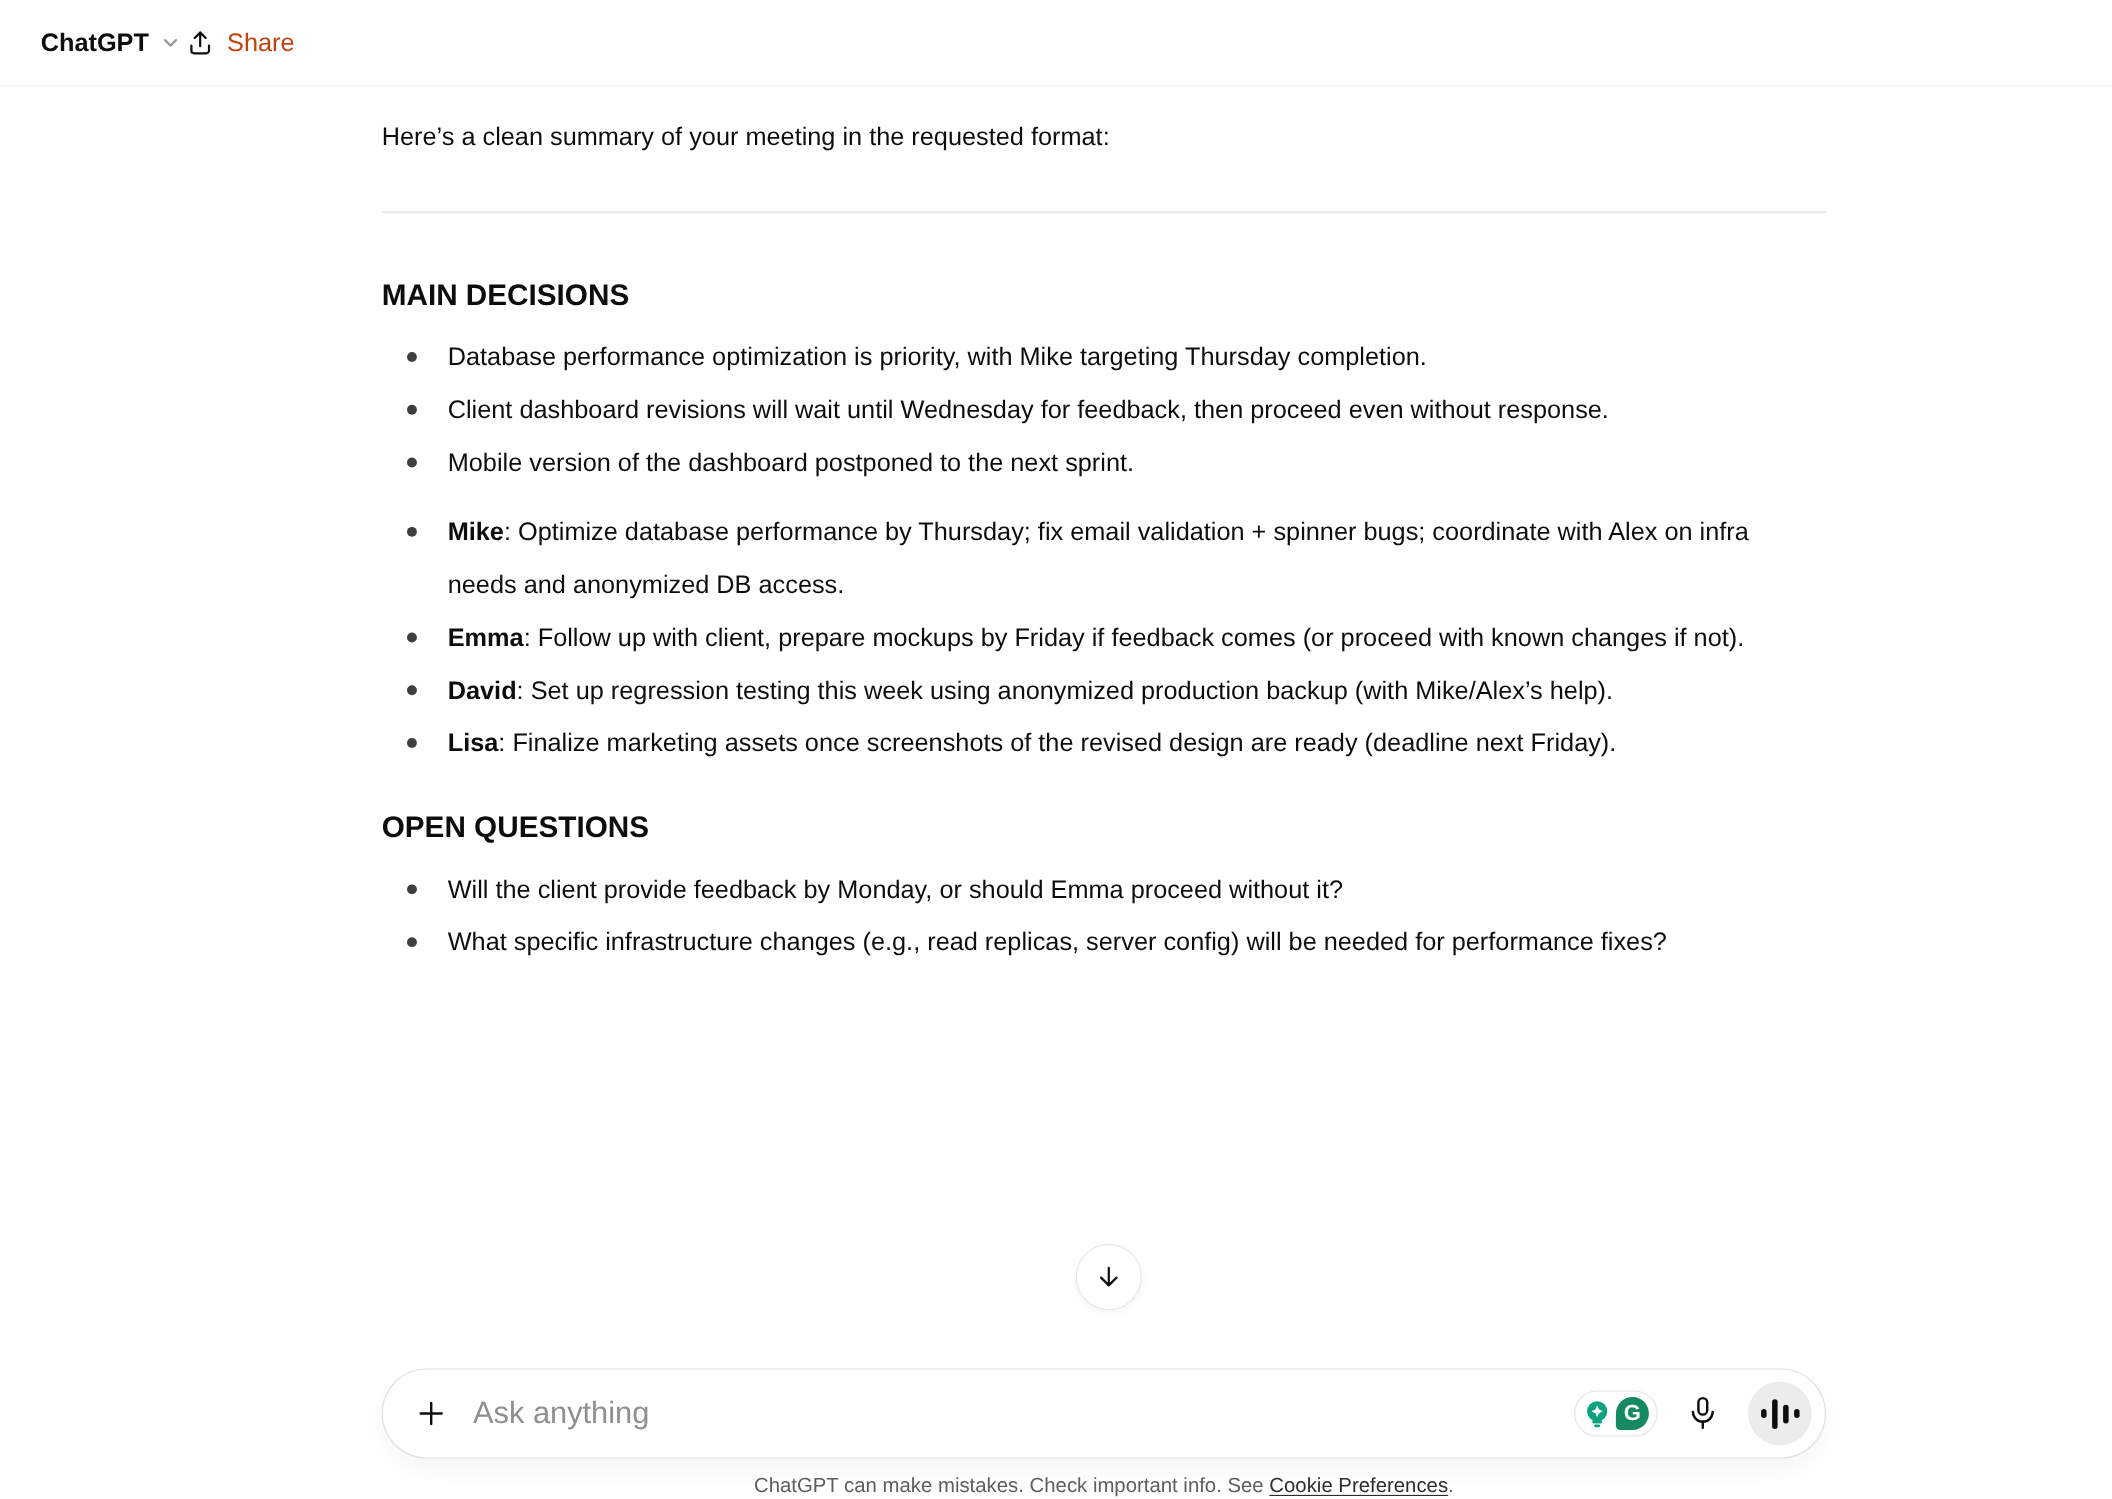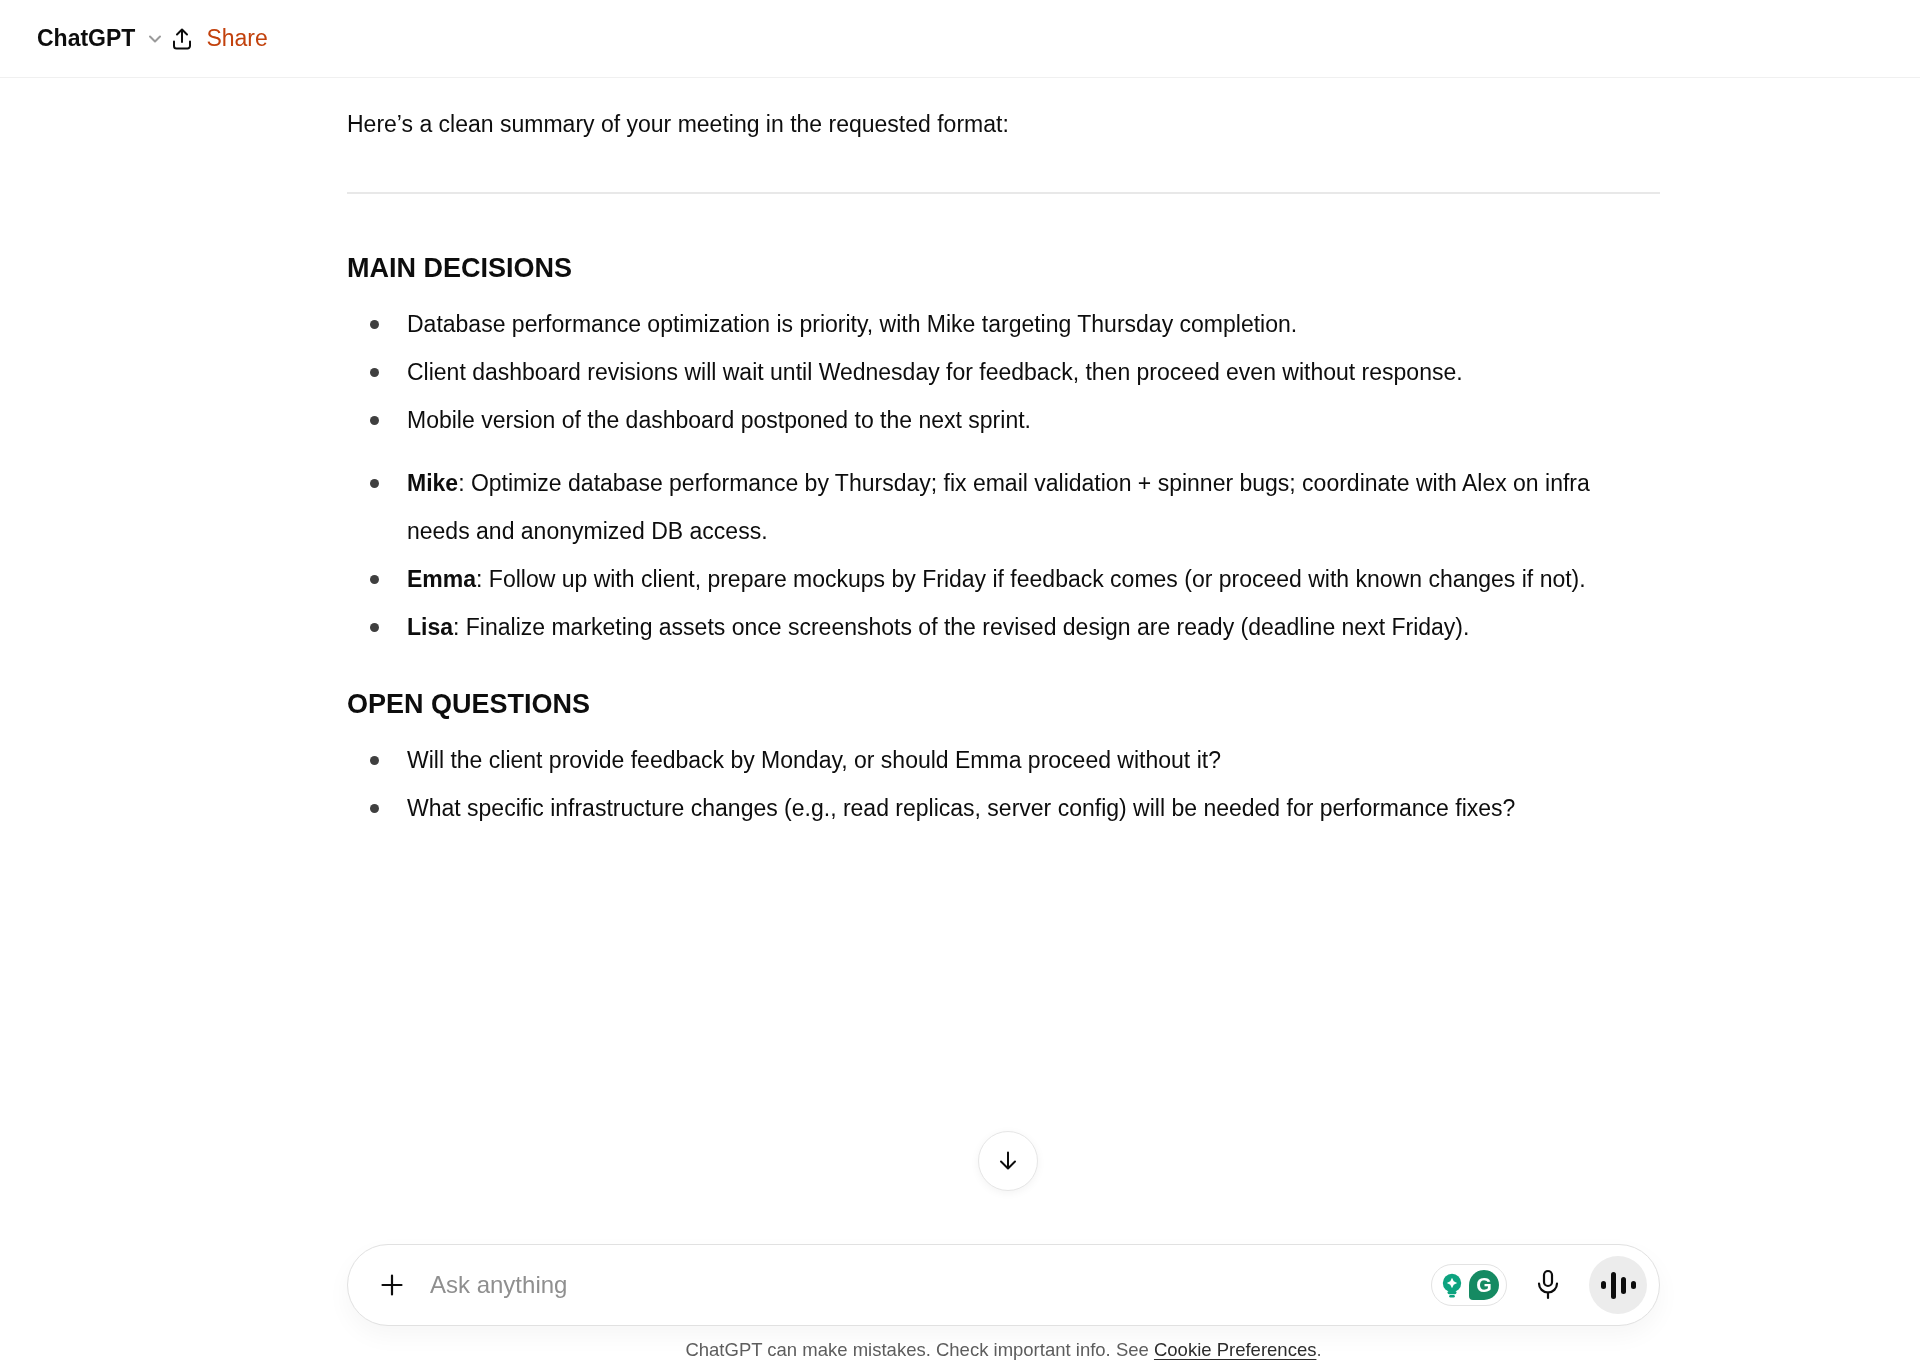--- a/index.html
+++ b/index.html
@@ -79,21 +79,21 @@
     box-shadow: 0 10px 24px rgba(0,0,0,0.04);
     display: flex; align-items: center;
     z-index: 4;
   }
   .plus-btn {
     margin-left: 30px; background: none; border: none; padding: 0;
     display: flex; align-items: center; cursor: pointer;
   }
   .composer-input {
     margin-left: 24px; flex: 1;
-    font-size: 24px; color: #8f8f8f; cursor: text;
+    font-size: 28px; color: #8f8f8f; cursor: text;
     white-space: nowrap; overflow: hidden;
   }
   .grammarly-pill {
     display: flex; align-items: center; gap: 3px;
     height: 42px; padding: 0 7px 0 6px;
     background: #fff; border: 1px solid #e3e3e3; border-radius: 21px;
     cursor: pointer;
   }
   .g-logo {
     width: 30px; height: 30px;
@@ -159,20 +159,21 @@
   <div class="sections">
       <h3>MAIN DECISIONS</h3>
       <ul>
         <li><span>Database performance optimization is priority, with Mike targeting Thursday completion.</span></li>
         <li><span>Client dashboard revisions will wait until Wednesday for feedback, then proceed even without response.</span></li>
         <li><span>Mobile version of the dashboard postponed to the next sprint.</span></li>
       </ul>
       <ul>
         <li><strong>Mike</strong><span>: Optimize database performance by Thursday; fix email validation + spinner bugs; coordinate with Alex on infra needs and anonymized DB access.</span></li>
         <li><strong>Emma</strong><span>: Follow up with client, prepare mockups by Friday if feedback comes (or proceed with known changes if not).</span></li>
+        <li><strong>David</strong><span>: Set up regression testing this week using anonymized production backup (with Mike/Alex’s help).</span></li>
         <li><strong>Lisa</strong><span>: Finalize marketing assets once screenshots of the revised design are ready (deadline next Friday).</span></li>
       </ul>
       <h3>OPEN QUESTIONS</h3>
       <ul>
         <li><span>Will the client provide feedback by Monday, or should Emma proceed without it?</span></li>
         <li><span>What specific infrastructure changes (e.g., read replicas, server config) will be needed for performance fixes?</span></li>
       </ul>
     </div>
 </main>
 

